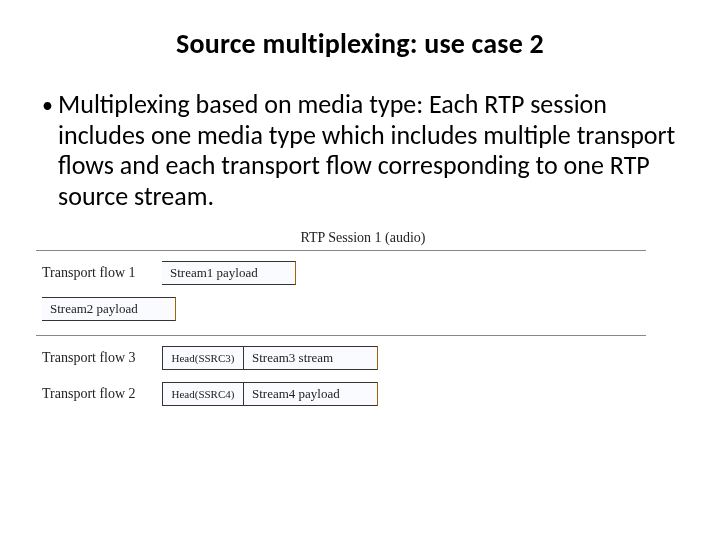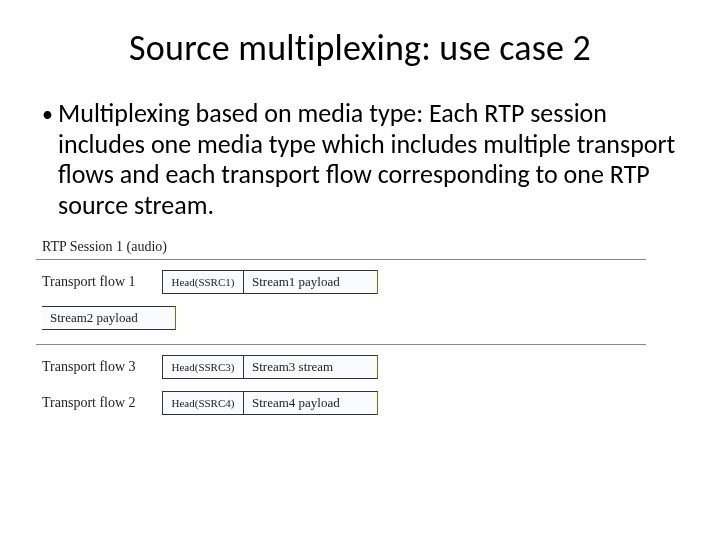--- a/index.html
+++ b/index.html
@@ -11,22 +11,22 @@
     font-family: "Calibri", "Arial", sans-serif;
     color: #000;
   }
   .slide {
     box-sizing: border-box;
     width: 720px;
     height: 540px;
     padding: 18px 36px 0 36px;
   }
   .title {
-    font-size: 36px;
-    font-weight: 400;
+    font-size: 28px;
+    font-weight: 700;
     text-align: center;
     margin: 8px 0 28px 0;
     letter-spacing: 0.2px;
   }
   .body ul {
     margin: 0;
     padding-left: 22px;
   }
   .body li {
     font-size: 26px;
@@ -43,20 +43,21 @@
     margin-top: 18px;
     font-family: "Times New Roman", serif;
     color: #222;
   }
   .session-block {
     margin-bottom: 14px;
   }
   .session-title {
     font-size: 14px;
     margin: 6px 0 4px 6px;
+    text-align: center;
   }
   .session-hr {
     border: none;
     border-top: 1px solid #888;
     margin: 2px 0 10px 0;
     width: 610px;
   }
   .flow-row {
     display: flex;
     align-items: stretch;
@@ -105,21 +106,20 @@
     </ul>
   </div>
 
   <div class="diagram">
 
     <div class="session-block">
       <div class="session-title">RTP Session 1 (audio)</div>
       <hr class="session-hr">
       <div class="flow-row">
         <div class="flow-label">Transport flow 1</div>
-        <div class="head-cell">Head(SSRC1)</div>
         <div class="payload-cell">Stream1 payload</div>
       </div>
       <div class="flow-row">
         <div class="payload-cell">Stream2 payload</div>
       </div>
     </div>
 
     <div class="session-block">
       <hr class="session-hr">
       <div class="flow-row">

